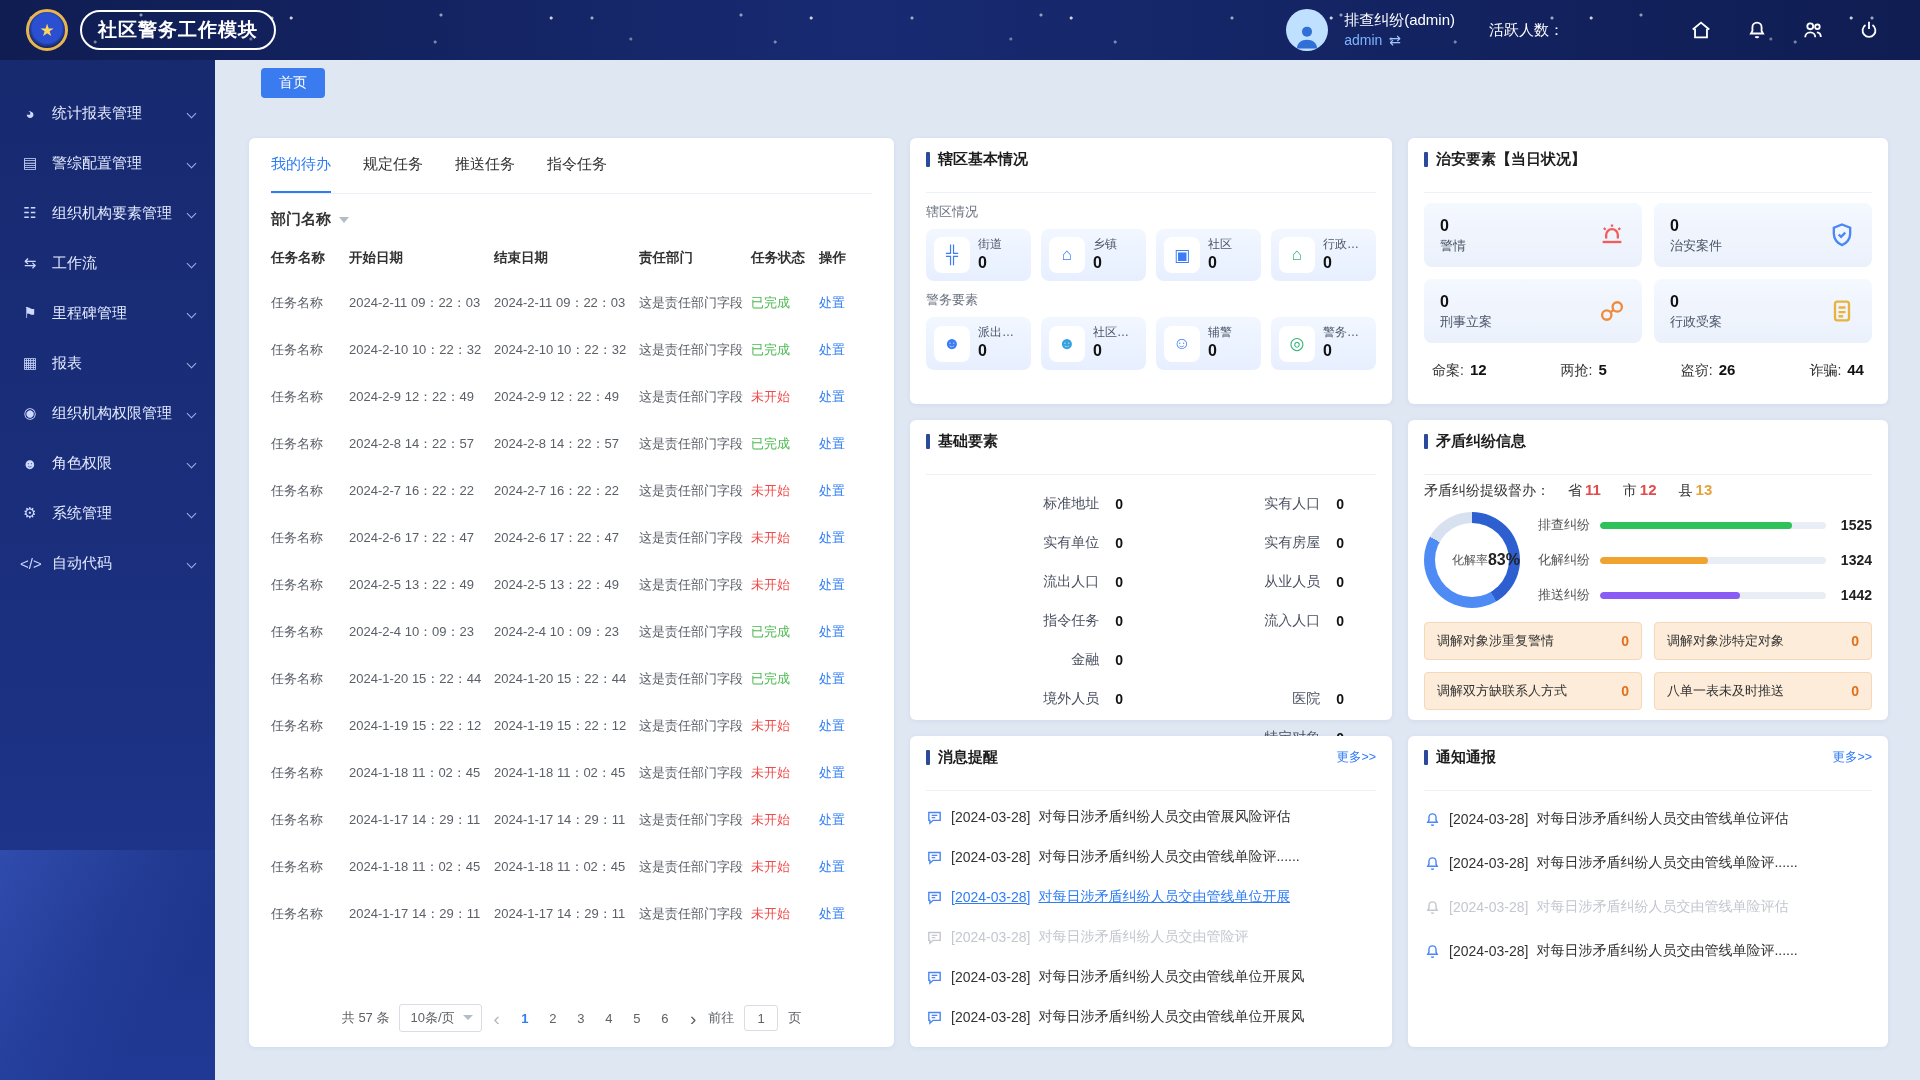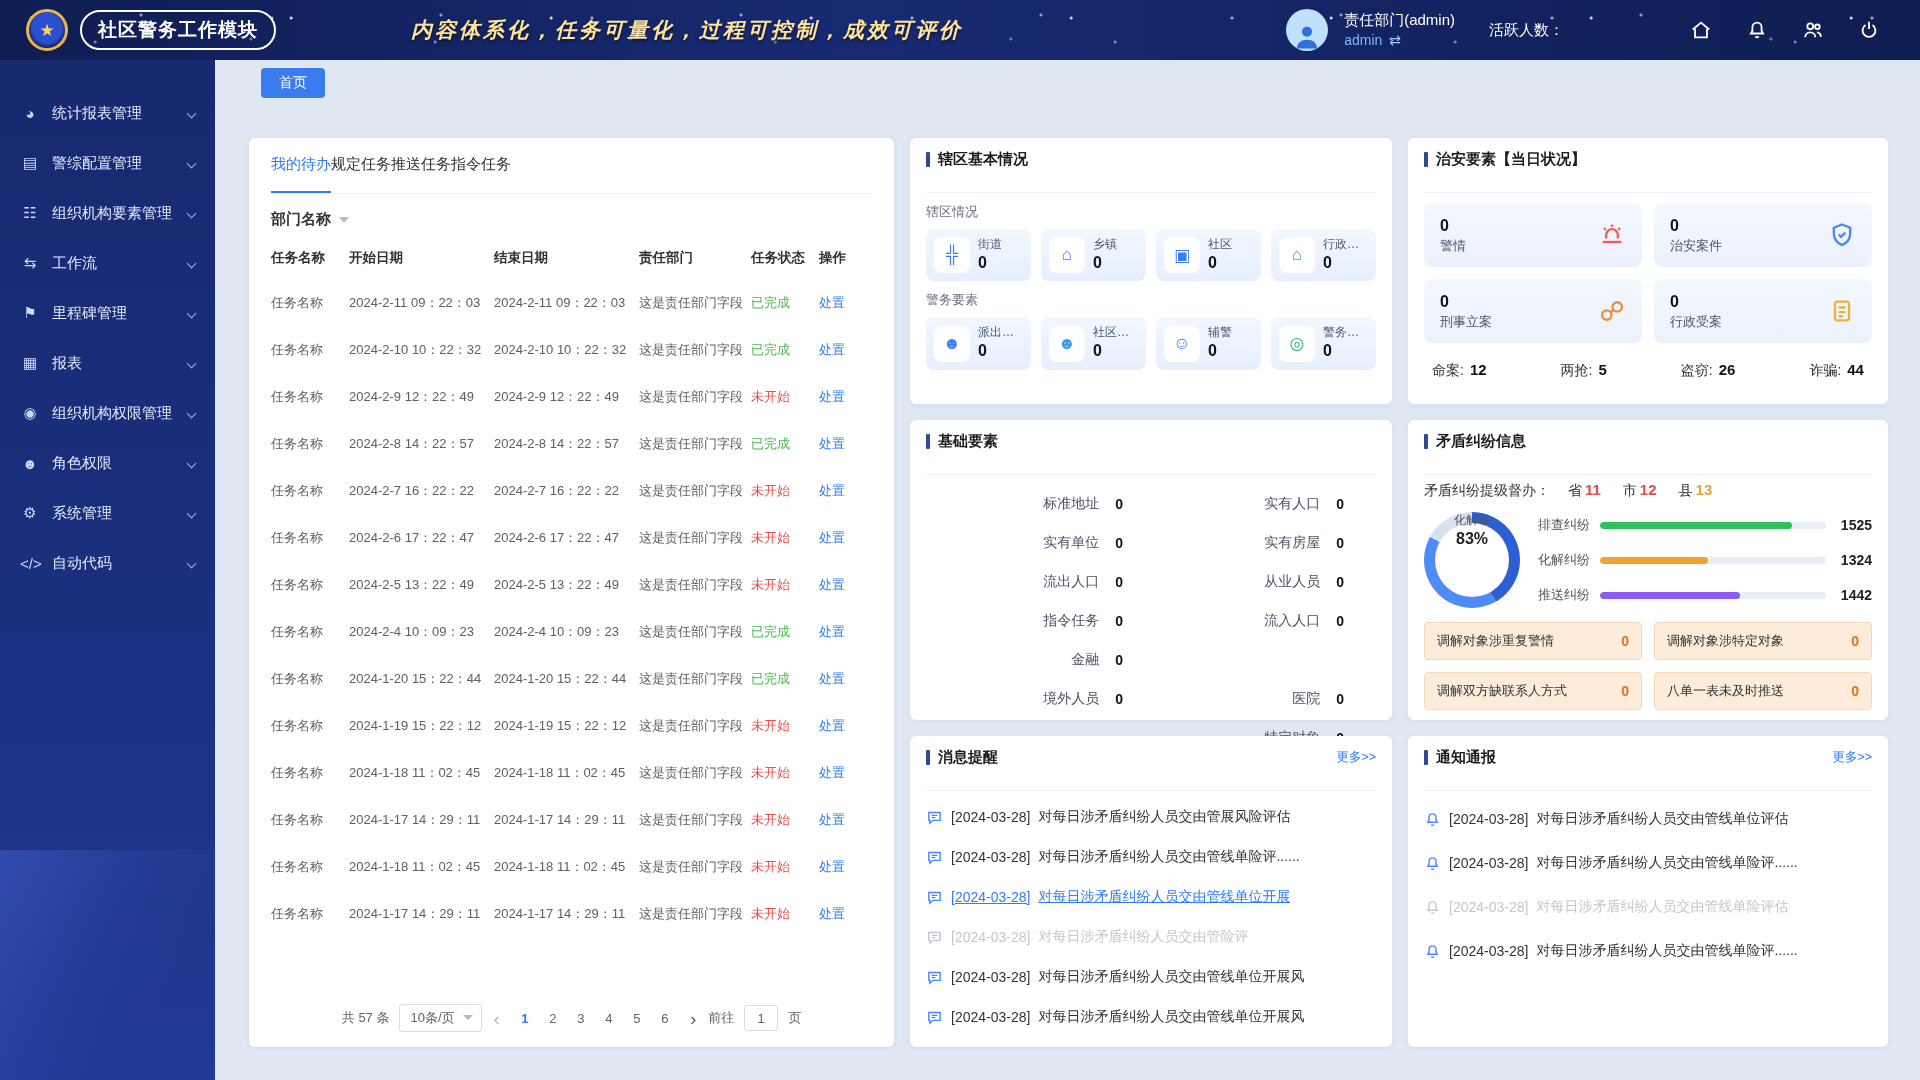--- a/index.html
+++ b/index.html
@@ -53,21 +53,21 @@
 .mid-col{width:482px;display:flex;flex-direction:column;gap:16px}
 .right-col{width:480px;display:flex;flex-direction:column;gap:16px}
 .h-district{height:266px}
 .h-basic{height:300px}
 .h-security{height:266px}
 .h-dispute{height:300px}
 .flex-fill{flex:1;min-height:0}
 
 
 .left-card{width:645px;display:flex;flex-direction:column;padding:0 22px}
-.todo-tabs{display:flex;border-bottom:1px solid #ecf0f6;height:56px;align-items:stretch;flex:none}
+.todo-tabs{display:flex;gap:32px;border-bottom:1px solid #ecf0f6;height:56px;align-items:stretch;flex:none}
 .todo-tab{font-size:15px;color:#333;display:flex;align-items:center;border-bottom:2px solid transparent;cursor:pointer}
 .tab-active{color:#2f7df6;border-bottom-color:#2f7df6}
 .filter-row{display:flex;align-items:center;gap:8px;padding:16px 0 2px;font-size:15px;font-weight:bold;color:#333}
 .caret{width:0;height:0;border-left:5px solid transparent;border-right:5px solid transparent;border-top:6px solid #b6bcc6}
 table.tasks{width:100%;border-collapse:collapse;table-layout:fixed;font-size:13px;margin-top:6px}
 .tasks th{font-weight:bold;color:#303133;text-align:left;height:42px;font-size:13.5px;white-space:nowrap}
 .tasks td{height:47px;color:#5b6068;overflow:hidden;white-space:nowrap;text-overflow:ellipsis}
 .st-done{color:#49b84c}
 .st-todo{color:#f04b4b}
 .act-link{color:#2f7df6;cursor:pointer}
@@ -119,49 +119,48 @@
 .sec-icon svg{width:100%;height:100%}
 .crime-row{display:flex;justify-content:space-between;padding:18px 8px 0;font-size:14px;color:#333}
 .crime-item b{color:#111;margin-left:6px;font-size:15px}
 
 
 .sup-line{display:flex;align-items:center;gap:18px;font-size:14px;color:#333;padding:6px 0 10px}
 .sup-seg b{margin-left:3px;font-size:15px}
 .dp-flex{display:flex;align-items:center;gap:18px;padding:2px 0 14px}
 .donut{width:96px;height:96px;border-radius:50%;position:relative;flex:none;background:#d7e1f0}
 .donut::after{content:"";position:absolute;inset:11px;background:#fff;border-radius:50%}
-.donut-center{position:absolute;inset:0;display:flex;flex-direction:column;align-items:center;justify-content:flex-start;z-index:1;line-height:1.35}
+.donut-center{position:absolute;inset:0;display:flex;flex-direction:row;align-items:center;justify-content:flex-end;z-index:1;line-height:1.35}
 .donut-label{font-size:12px;color:#555}
 .donut-value{font-size:16px;font-weight:bold;color:#222}
 .bars{flex:1;display:flex;flex-direction:column;gap:17px;min-width:0}
 .bar-row{display:flex;align-items:center;gap:10px;font-size:13px;color:#555}
 .bar-label{flex:none}
 .bar-track{flex:1;height:7px;background:#e9eef6;border-radius:4px;overflow:hidden}
 .bar-fill{height:100%;border-radius:4px}
 .bar-value{font-weight:bold;color:#222;font-size:14px;min-width:36px;text-align:right}
 .dp-grid{display:grid;grid-template-columns:1fr 1fr;gap:12px}
 .dp-btn{display:flex;justify-content:space-between;align-items:center;background:#fcecd9;border:1px solid #f6d8b8;border-radius:4px;padding:9px 12px;font-size:13px;color:#333;cursor:pointer;white-space:nowrap}
 .dp-btn b{color:#e2701a;font-size:14px;margin-left:6px}
 </style>
 </head>
 <body>
 
 <div class="header">
   <div class="logo">★</div>
   <div class="app-title">社区警务工作模块</div>
-  <div class="slogan">内容体系化，任务可量化，过程可控制，成效可评价</div>
   <div class="header-right">
     <div class="avatar">
       <svg viewBox="0 0 24 24">
           <circle cx="12" cy="8.5" r="4" fill="currentColor"></circle>
           <path d="M4 22c0-4.4 3.6-7 8-7s8 2.6 8 7z" fill="currentColor"></path>
         </svg>
     </div>
     <div class="admin-block">
-      <span class="admin-name">责任部门(admin)</span>
+      <span class="admin-name">排查纠纷(admin)</span>
       <span class="admin-user">
         <span>admin</span>
         <span class="swap-glyph">⇄</span>
       </span>
     </div>
     <span class="active-users">活跃人数：</span>
     <div class="hicons">
       <span class="hicon">
         <svg viewBox="0 0 24 24" fill="none" stroke="currentColor" stroke-width="2">
             <path d="M3 11.5 12 4l9 7.5"></path>

